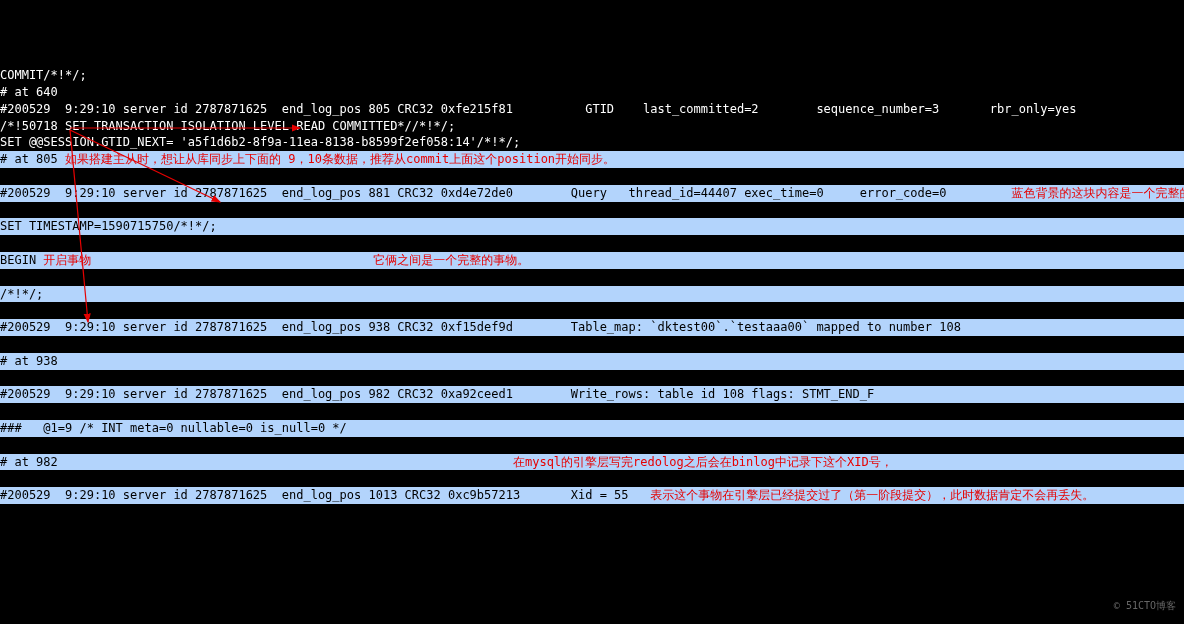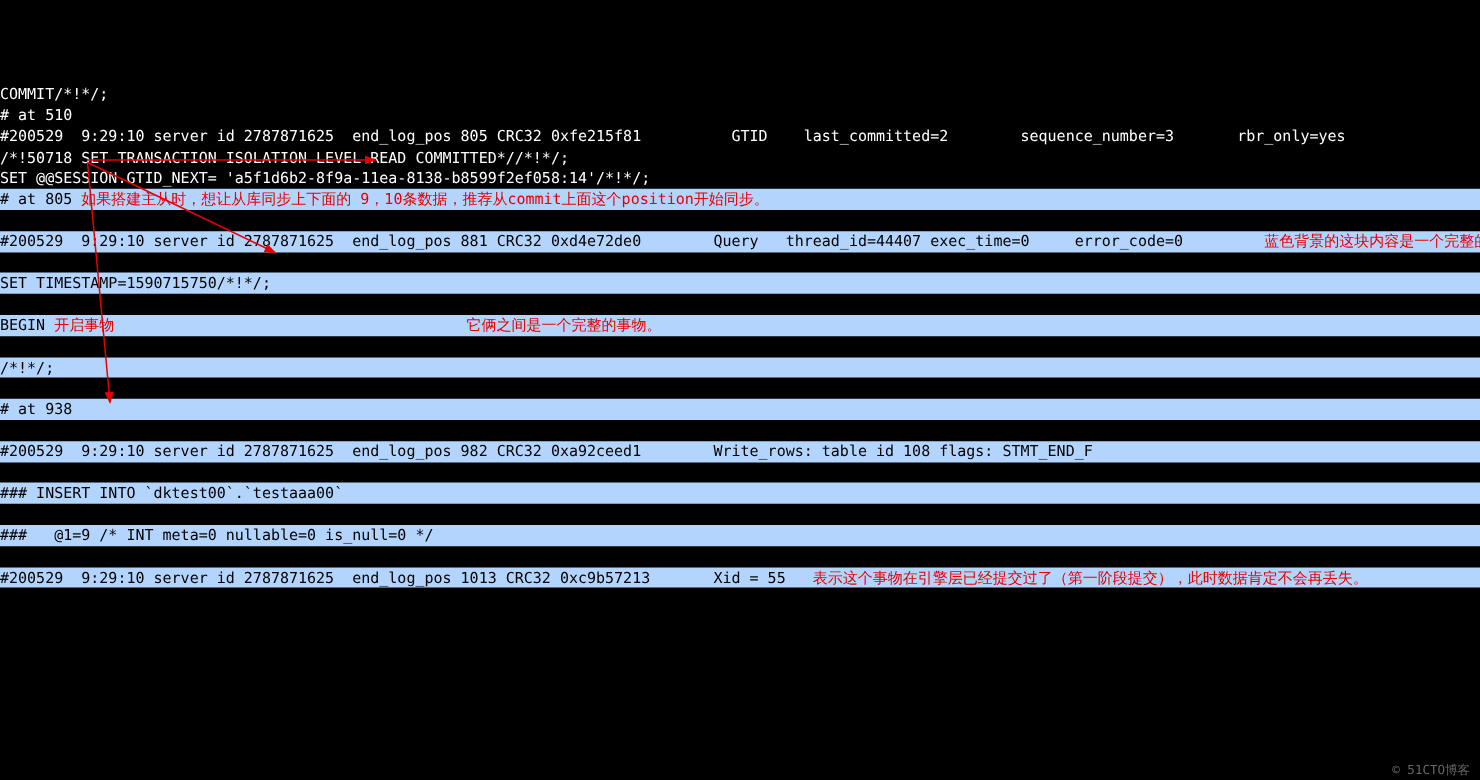--- a/index.html
+++ b/index.html
@@ -1,39 +1,40 @@
 <!DOCTYPE html>
 <html><head>
 <meta charset="utf-8">
 <style>
 body{margin:0;background:#000;font-family:Menlo,Consolas,monospace;font-size:12px;line-height:1.4;color:#fff;white-space:pre;overflow:hidden;position:relative;width:1184px;height:624px}
 .hl{background:#b3d4fc;color:#000;display:block}
 .r{color:#e60000}
-.wm{position:absolute;bottom:0;right:8px;color:#666;font-size:10px}
+.wm{position:absolute;bottom:11px;right:8px;color:#666;font-size:10px}
 svg{position:absolute;top:0;left:0;pointer-events:none}
 </style>
 </head>
 <body>
 
 
 
 <div id="term"><span>COMMIT/*!*/;</span>
-<span># at 510</span>
+<span># at 640</span>
 <span>#200529  9:29:10 server id 2787871625  end_log_pos 805 CRC32 0xfe215f81          GTID    last_committed=2        sequence_number=3       rbr_only=yes</span>
 <span>/*!50718 SET TRANSACTION ISOLATION LEVEL READ COMMITTED*//*!*/;</span>
 <span>SET @@SESSION.GTID_NEXT= 'a5f1d6b2-8f9a-11ea-8138-b8599f2ef058:14'/*!*/;</span>
 <span class="hl"><span># at 805 </span><span class="r">如果搭建主从时，想让从库同步上下面的 9，10条数据，推荐从commit上面这个position开始同步。</span></span>
 <span class="hl"><span>#200529  9:29:10 server id 2787871625  end_log_pos 881 CRC32 0xd4e72de0        Query   thread_id=44407 exec_time=0     error_code=0         </span><span class="r">蓝色背景的这块内容是一个完整的binlog。</span></span>
 <span class="hl">SET TIMESTAMP=1590715750/*!*/;</span>
 <span class="hl"><span>BEGIN </span><span class="r">开启事物</span><span>                                       </span><span class="r">它俩之间是一个完整的事物。</span></span>
 <span class="hl">/*!*/;</span>
+<span class="hl">#200529  9:29:10 server id 2787871625  end_log_pos 938 CRC32 0xf15def9d        Table_map: `dktest00`.`testaaa00` mapped to number 108</span>
 <span class="hl"># at 938</span>
 <span class="hl">#200529  9:29:10 server id 2787871625  end_log_pos 982 CRC32 0xa92ceed1        Write_rows: table id 108 flags: STMT_END_F</span>
-<span class="hl">### INSERT INTO `dktest00`.`testaaa00`</span>
 <span class="hl">###   @1=9 /* INT meta=0 nullable=0 is_null=0 */</span>
+<span class="hl"><span># at 982</span><span>                                                               </span><span class="r">在mysql的引擎层写完redolog之后会在binlog中记录下这个XID号，</span></span>
 <span class="hl"><span>#200529  9:29:10 server id 2787871625  end_log_pos 1013 CRC32 0xc9b57213       Xid = 55   </span><span class="r">表示这个事物在引擎层已经提交过了（第一阶段提交），此时数据肯定不会再丢失。</span></span>
 
 
 
 
 
 
 
 
 

